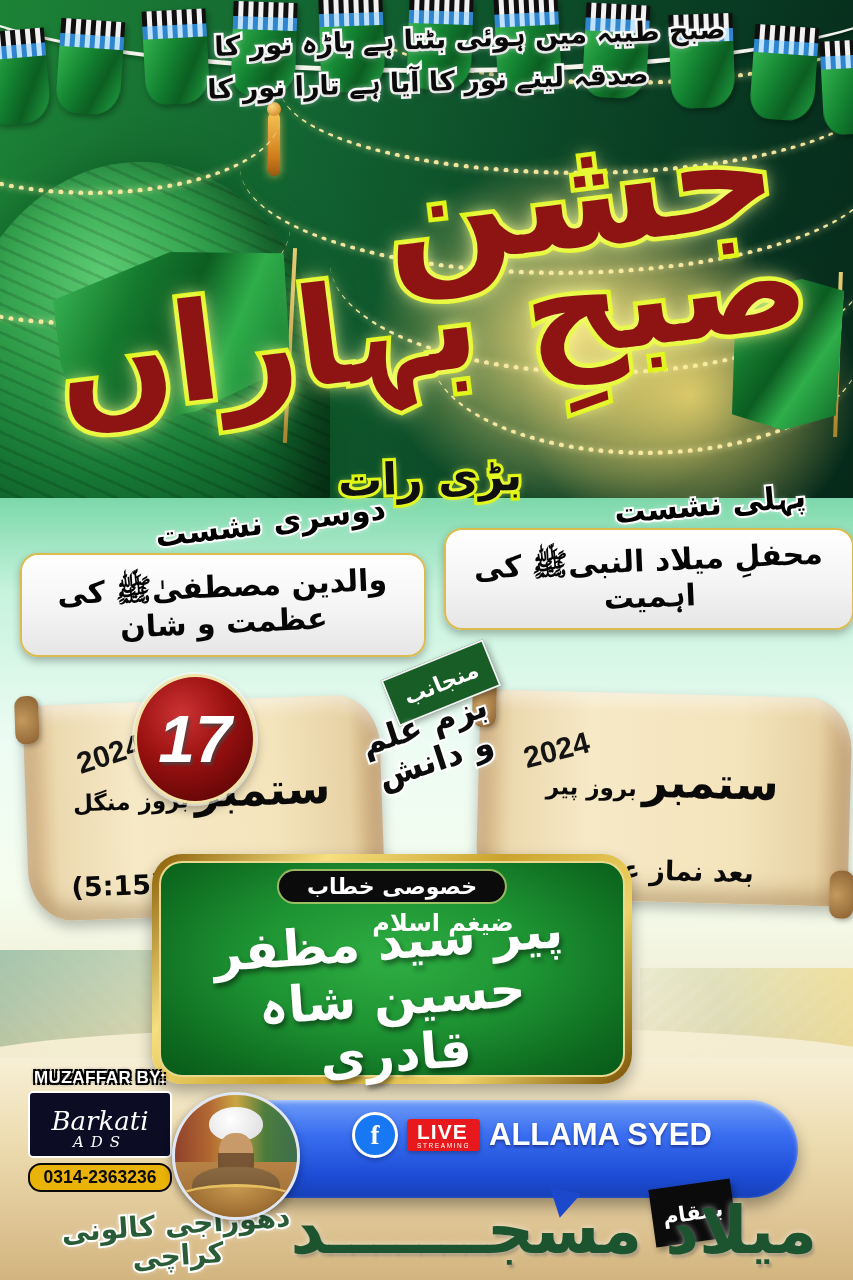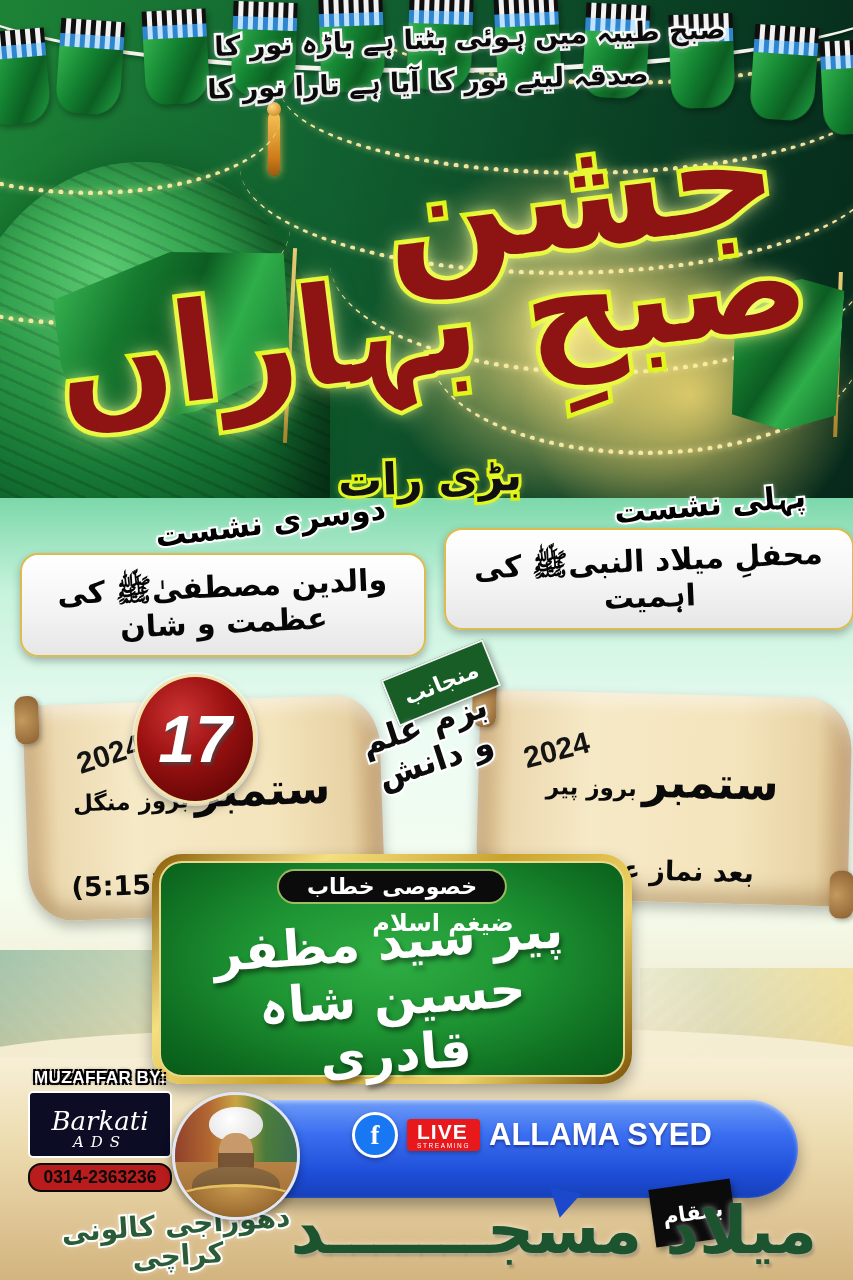--- a/index.html
+++ b/index.html
@@ -138,21 +138,21 @@
     align-items:center;justify-content:center;text-align:center;color:#fff;font-size:50px;line-height:1.12;
     transform:rotate(-4deg);text-shadow:2px 4px 5px rgba(0,0,0,.45);}
 
   
   .designer{left:28px;top:1068px;width:144px;text-align:center;font-family:"Liberation Sans",sans-serif;}
   .designer-heading{font-size:17px;font-weight:bold;color:#fff;letter-spacing:.5px;
     text-shadow:-2px -2px 0 #000,2px -2px 0 #000,-2px 2px 0 #000,2px 2px 0 #000,0 0 4px #000;}
   .brand-box{margin-top:3px;background:#0c0c24;border:2px solid #fff;border-radius:5px;padding:2px 4px 5px;color:#fff;}
   .brand{font-family:"DejaVu Serif",serif;font-style:italic;font-size:26px;line-height:1.05;margin-top:13px;}
   .brand-sub{font-family:"DejaVu Serif",serif;font-style:italic;font-size:15px;letter-spacing:7px;margin-top:-2px;}
-  .phone-box{margin-top:5px;background:#b91c1c;border:2px solid #0a0a0a;border-radius:13px;
+  .phone-box{margin-top:5px;background:#eab308;border:2px solid #0a0a0a;border-radius:13px;
     font-size:17.5px;font-weight:bold;color:#0a0a0a;padding:2px 4px;}
 
   
   .live-bar{left:176px;top:1100px;width:622px;height:98px;border-radius:49px;
     background:linear-gradient(180deg,#6d9cf8 0%,#3a6ef0 35%,#1e4ed8 75%,#1640b8 100%);
     box-shadow:0 8px 15px rgba(0,0,0,.35),inset 0 2px 4px rgba(255,255,255,.5);}
   .bar-tail{left:545px;top:1190px;width:0;height:0;border:16px solid transparent;
     border-top:28px solid #1c49cc;transform:rotate(12deg);}
   .photo{left:172px;top:1092px;width:122px;height:122px;border-radius:50%;overflow:hidden;
     border:3px solid #dfe6f5;background:linear-gradient(180deg,#d6a86a 0%,#c08a4a 40%,#9a6a34 100%);

